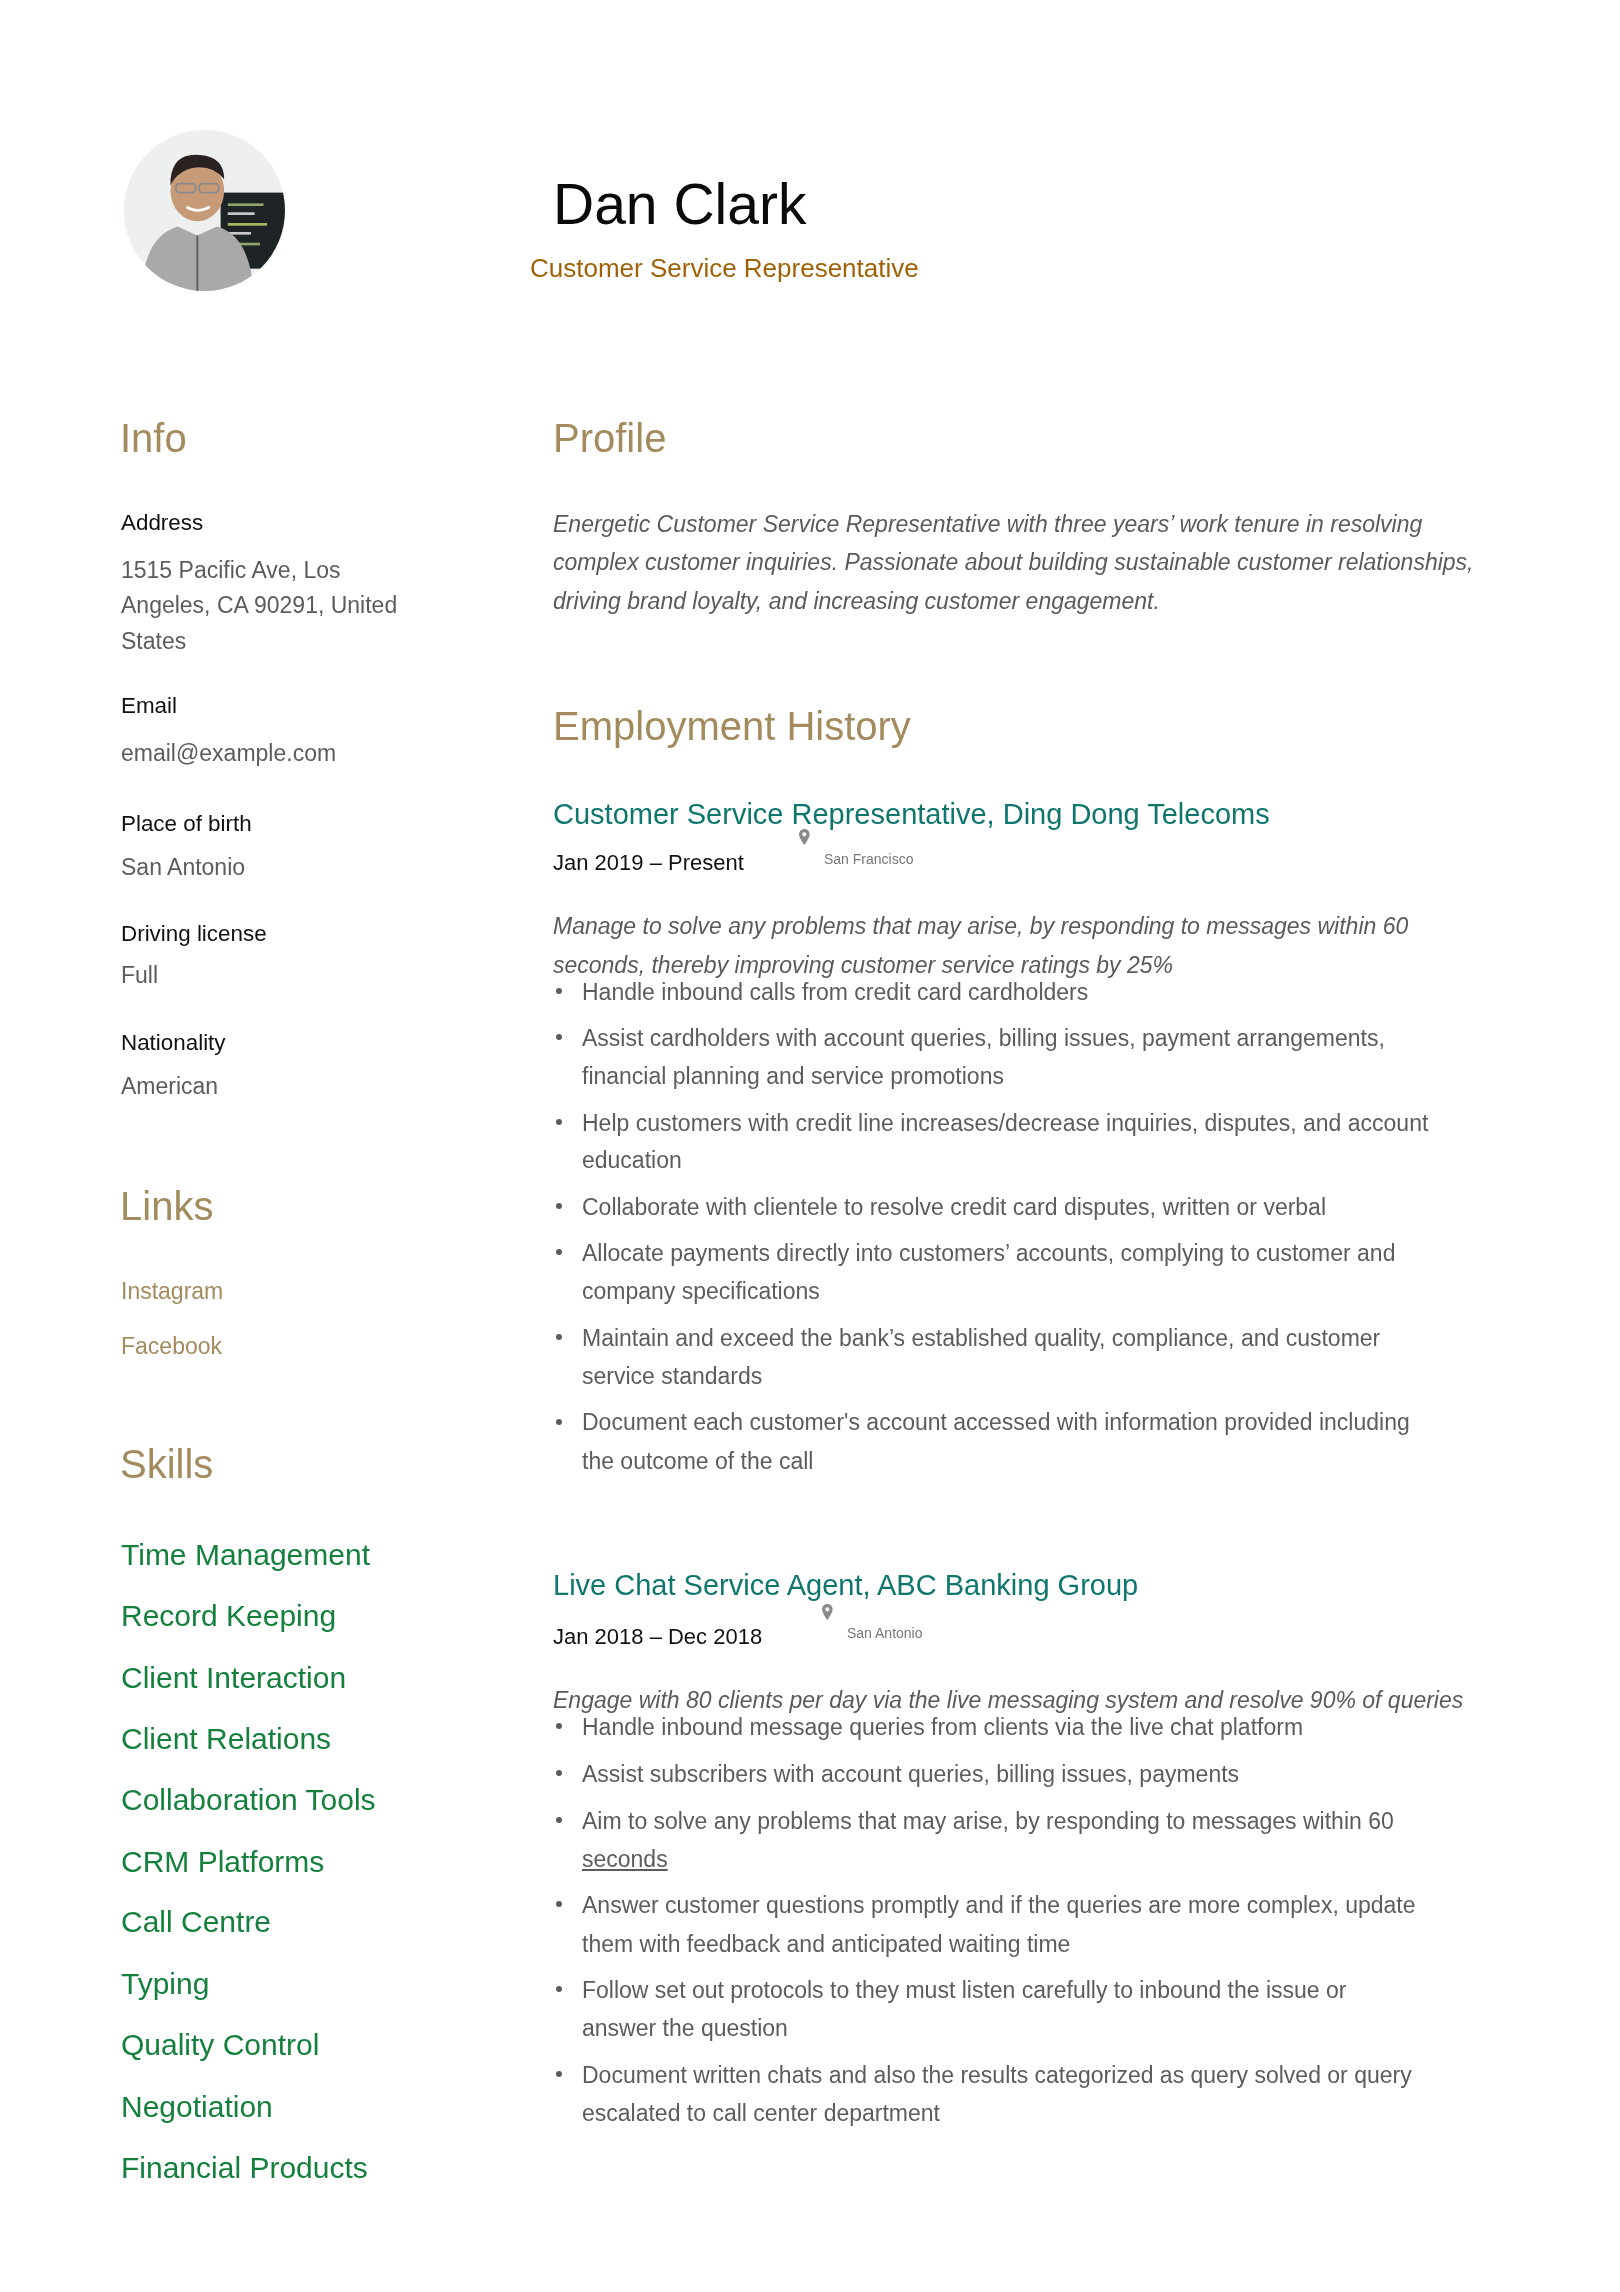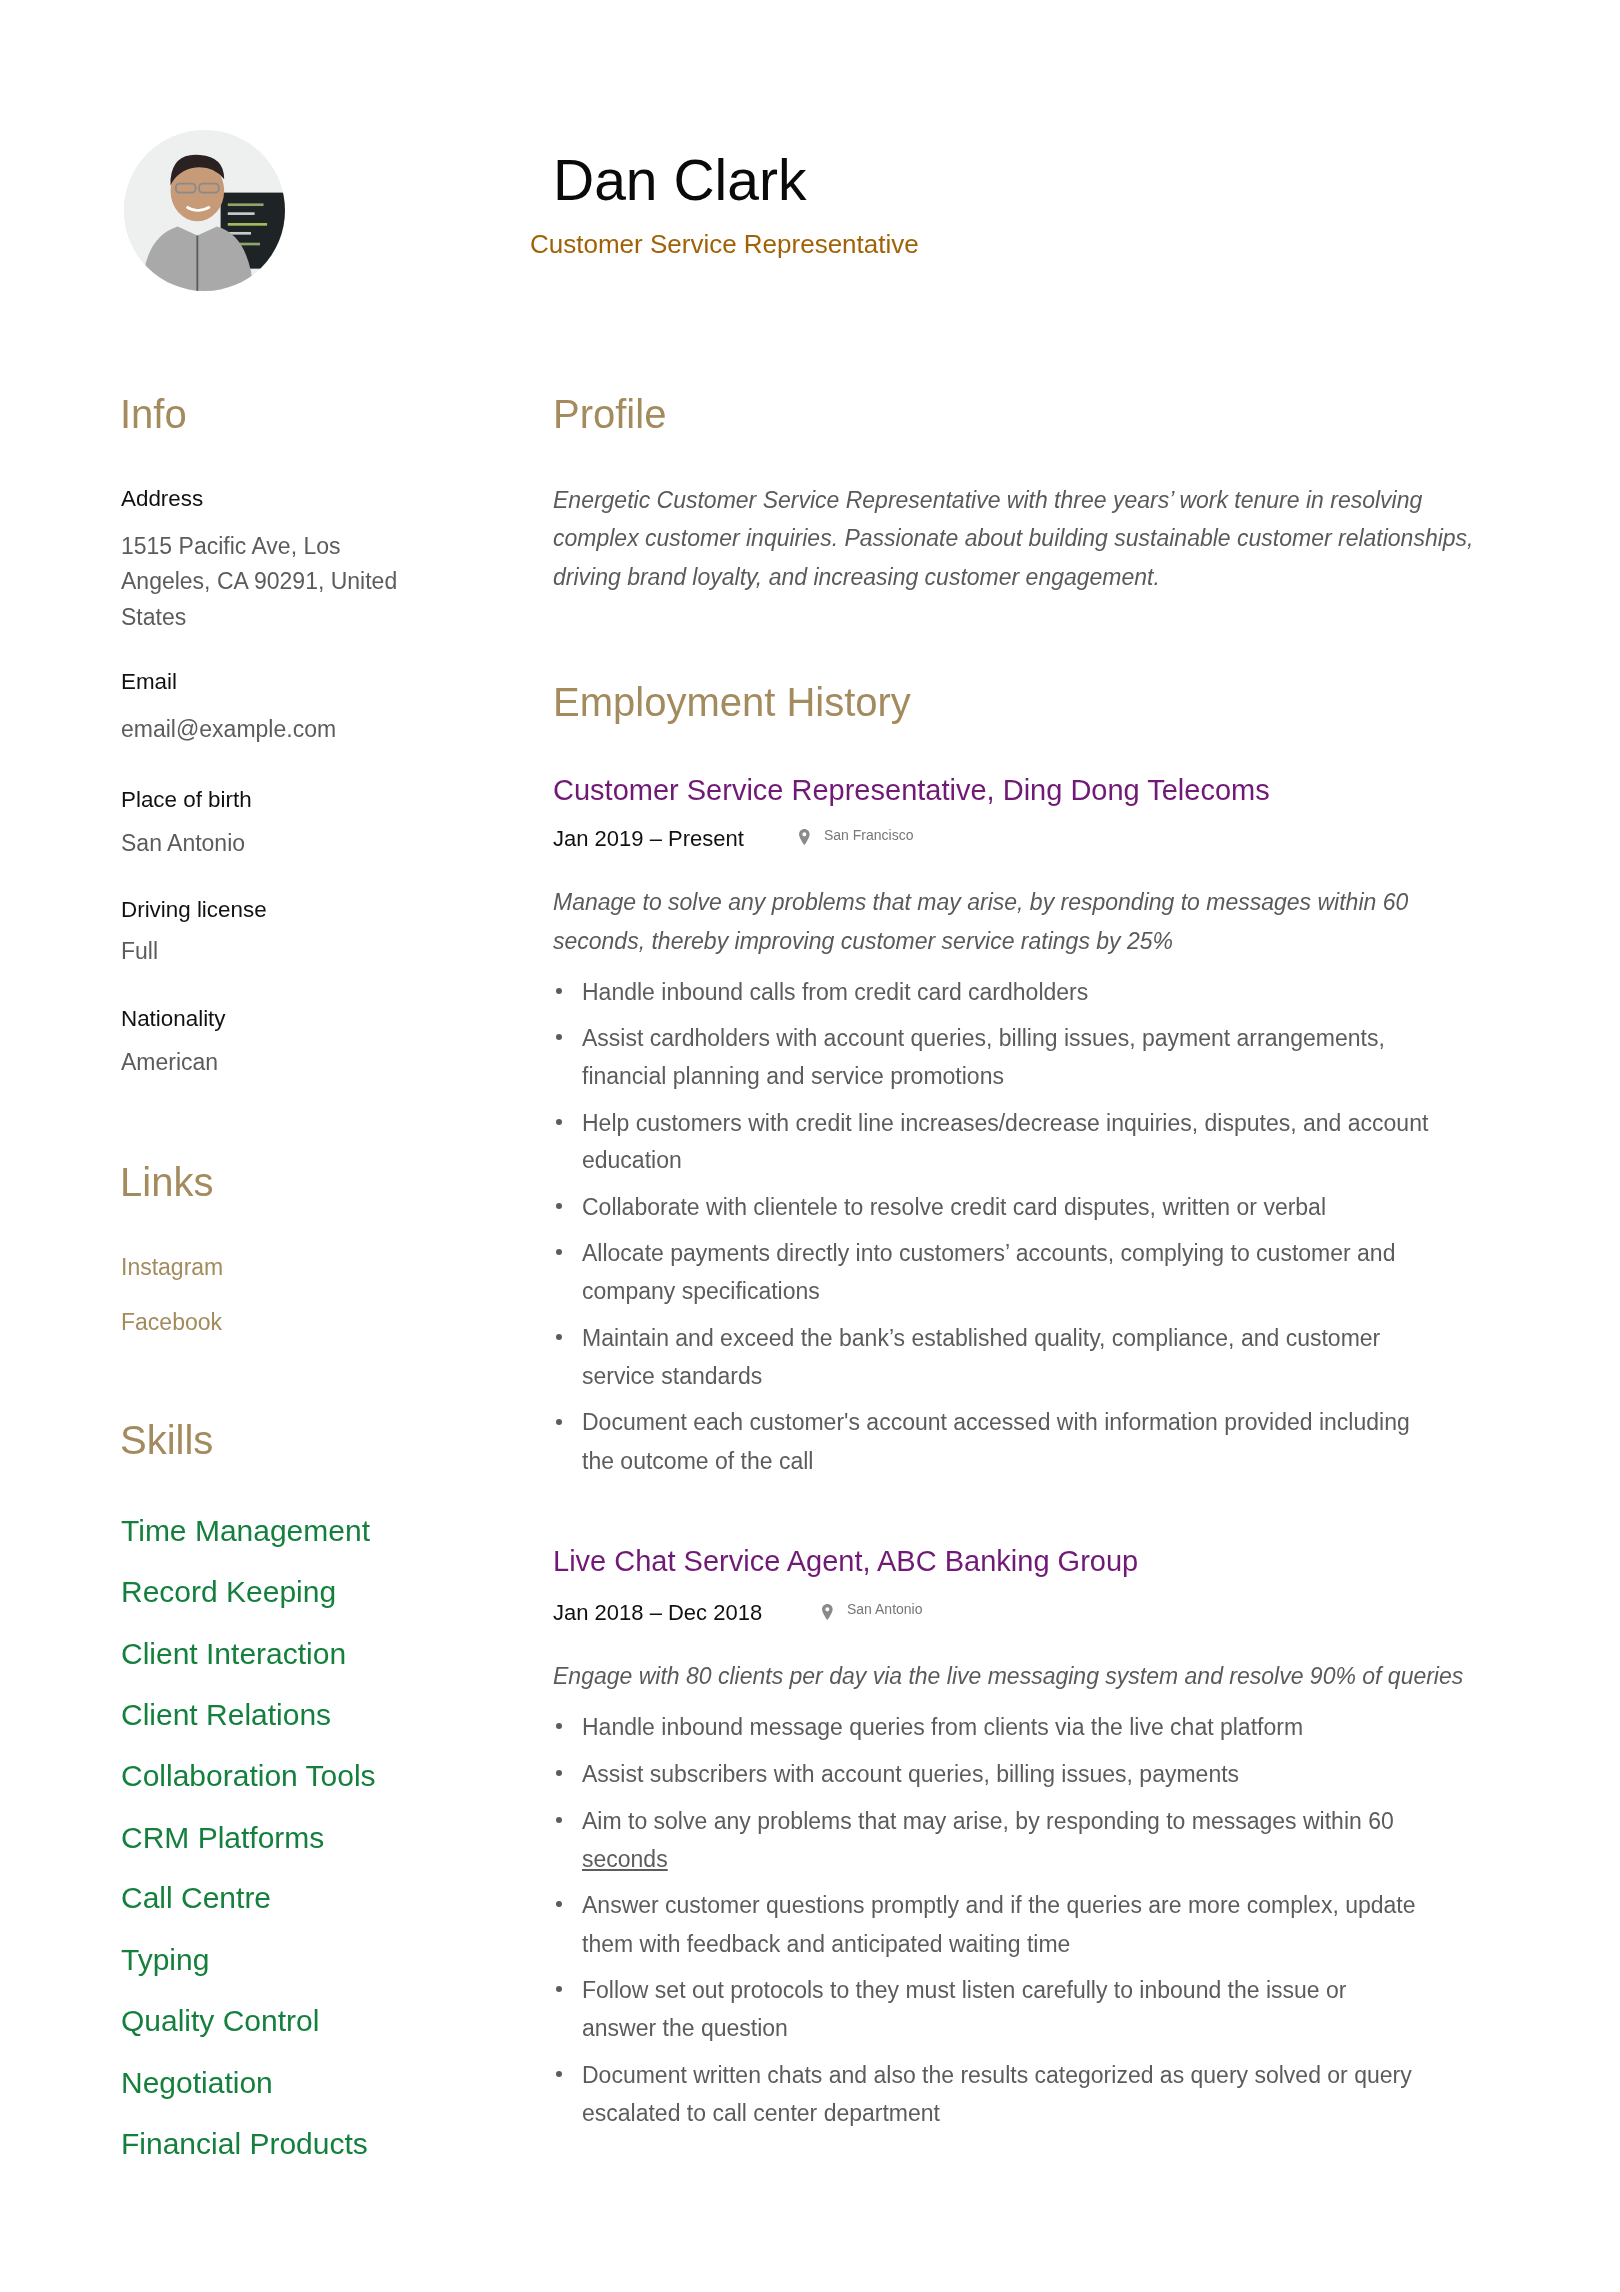--- a/index.html
+++ b/index.html
@@ -1,29 +1,29 @@
 <!DOCTYPE html>
 <html style="font-size:14.3px"><head>
   <meta charset="utf-8">
   <style>
     html, body { margin: 0; padding: 0; background: #ffffff; }
     body { width: 1620px; height: 2293px; position: relative; overflow: hidden;
            font-family: "Liberation Sans", "DejaVu Sans", sans-serif; color: #111; }
-    .abs { position: absolute; white-space: nowrap; line-height: 1; }
+    .abs { position: absolute; white-space: nowrap; line-height: 1; margin-top: 24px; }
     .photo { position: absolute; left: 124px; top: 130px; width: 161px; height: 161px; border-radius: 50%;
              overflow: hidden; background: linear-gradient(180deg,#f2f3f3 0%, #e9ebeb 60%, #dcdede 100%); }
     .name { left: 553px; top: 152px; font-size: 57px; color: #0a0a0a; }
     .title { left: 530px; top: 231px; font-size: 26px; color: #a16207; }
     .heading { font-size: 40px; color: #a38b5e; }
     .label { font-size: 22.4px; color: #111; }
     .value { font-size: 23px; color: #5c5c5c; }
     .link { font-size: 23px; color: #a38b5e; text-decoration: none; cursor: pointer; }
     .skill { font-size: 30px; color: #15803d; }
     .para { position: absolute; font-size: 23px; color: #5a5a5a; font-style: italic; line-height: 39px; }
-    .job-title { font-size: 29px; color: #701a75; }
+    .job-title { font-size: 29px; color: #0f766e; }
     .job-date { font-size: 22px; color: #111; }
     .job-loc { font-size: 14px; color: #777; }
     .pin { position: absolute; width: 10.7px; height: 16px; }
     .bullet-line { position: absolute; font-size: 23px; color: #5c5c5c; white-space: nowrap; line-height: 1; }
     .dot { position: absolute; width: 6.3px; height: 6.3px; border-radius: 50%; background: #5c5c5c; }
   </style>
 </head>
 <body>
 
 <div class="photo">

